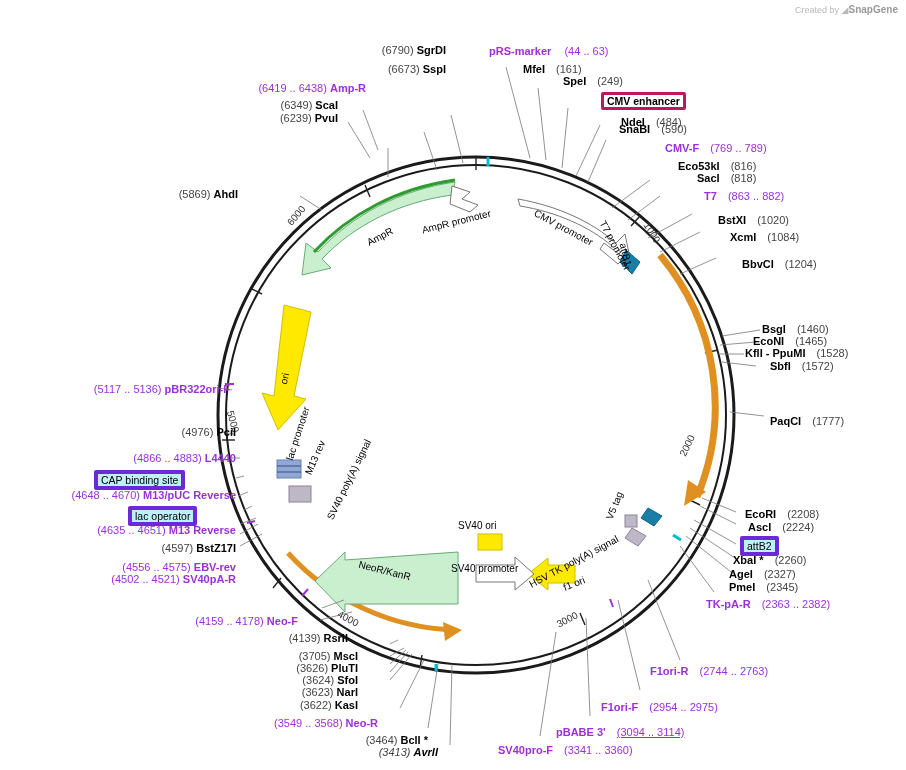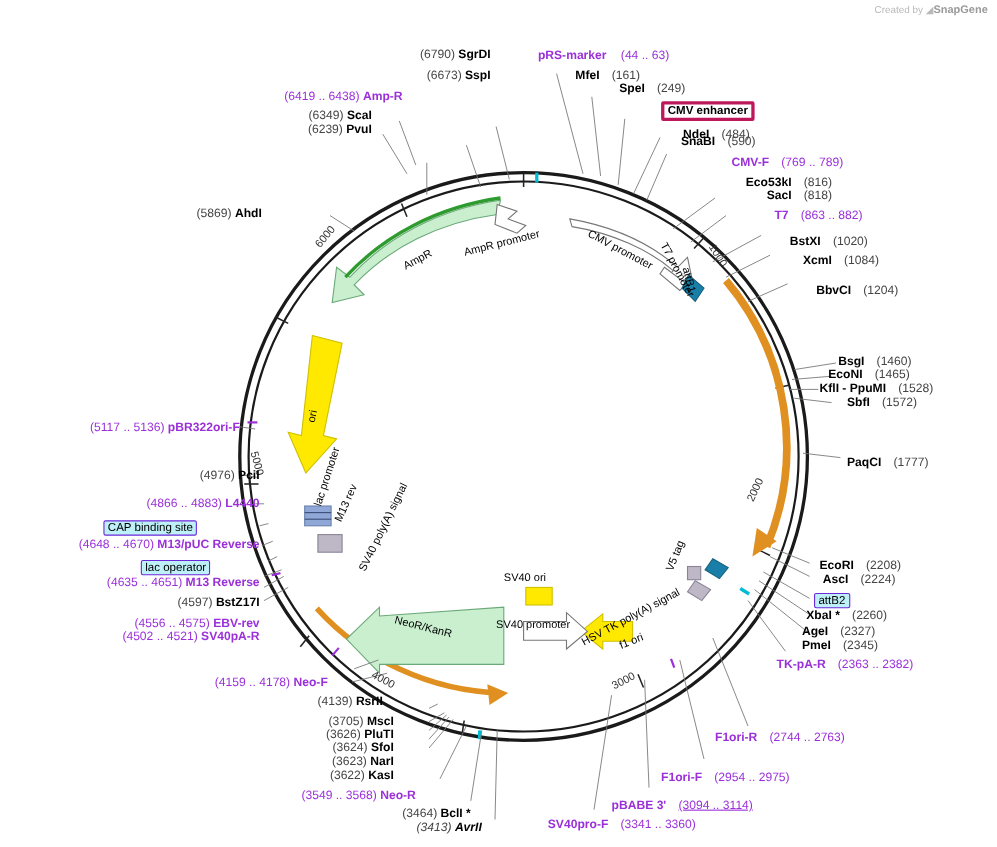--- a/index.html
+++ b/index.html
@@ -22,21 +22,21 @@
   .credit{
     position:absolute;right:8px;top:4px;
     font-size:9px;color:#b9b9b9;
   }
   .credit b{color:#9a9a9a;font-weight:bold;font-size:10px;}
   .boxed{
     display:inline-block;border:3px solid #be185d;background:#fff;
     padding:0 3px;border-radius:2px;font-size:10.5px;font-weight:bold;color:#000;
   }
   .cyanbox{
-    display:inline-block;background:#bdf0f7;border:1px solid #6d28d9;
+    display:inline-block;background:#bdf0f7;border:4px solid #6d28d9;
     padding:0 3px;border-radius:2px;font-size:10.5px;color:#000;font-weight:normal;
   }
   .centerlbl{
     position:absolute;text-align:center;font-size:12px;font-weight:bold;color:#000;
   }
   .centerlbl .bp{font-weight:normal;font-size:11px;}
   .ticknum{position:absolute;font-size:10px;color:#333;}
   .ftlabel{position:absolute;font-size:10px;color:#000;white-space:nowrap;}
 </style>
 </head>
@@ -414,18 +414,18 @@
     <span class="cyanbox">CAP binding site</span>
   </div>
   <div class="lbl right purple" style="left:56px;top:452px;width:180px;">
     <span class="pos">(4866 .. 4883)</span>
     <span class="nm">L4440</span>
   </div>
   <div class="lbl right" style="left:98px;top:426px;width:138px;">
     <span class="pos">(4976)</span>
     <span class="nm">PciI</span>
   </div>
-  <div class="lbl right purple" style="left:20px;top:383px;width:198px;text-align:right;">
+  <div class="lbl right purple" style="left:32px;top:383px;width:198px;text-align:right;">
     <span class="pos">(5117 .. 5136)</span>
     <span class="nm">pBR322ori-F</span>
   </div>
 
 </div>
 
 </body></html>

